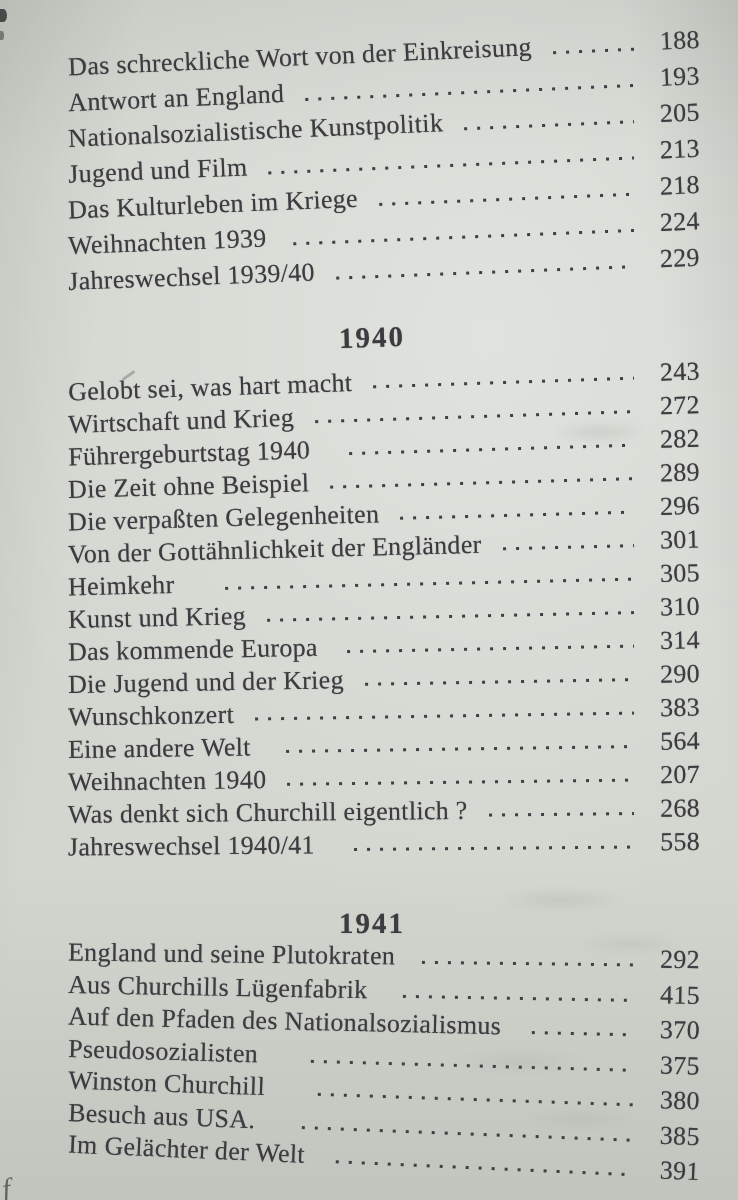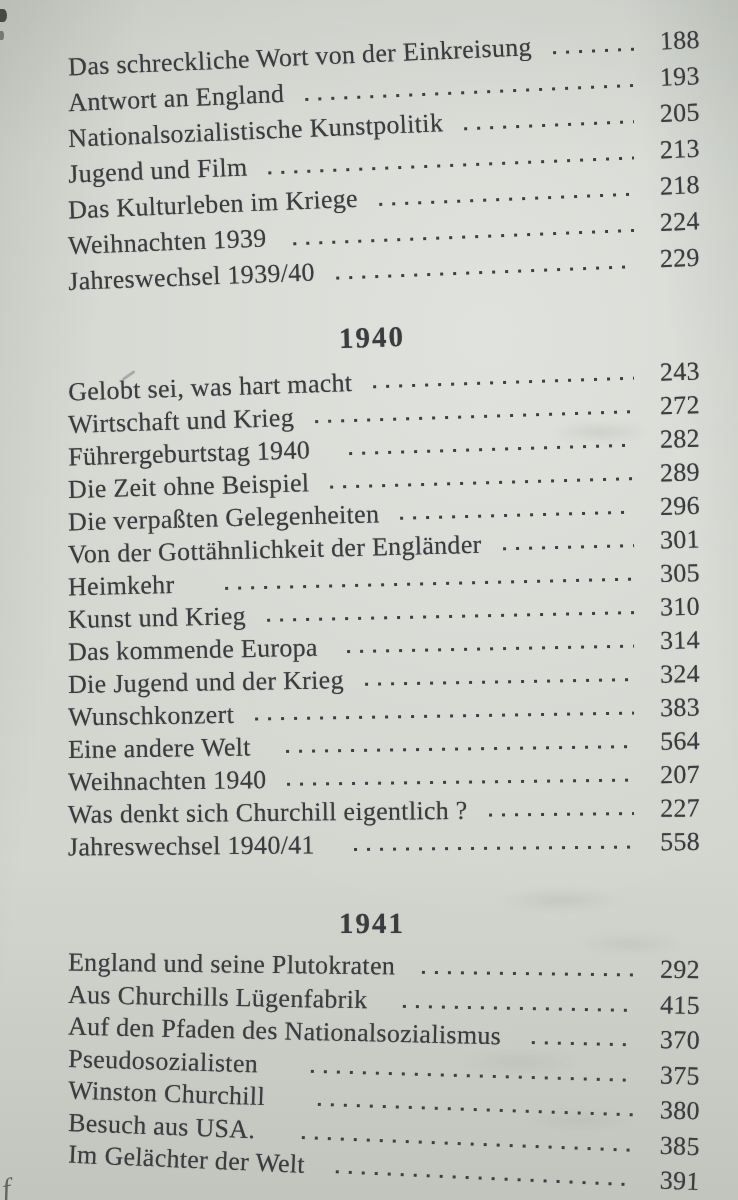--- a/index.html
+++ b/index.html
@@ -52,21 +52,21 @@
   }
   .pagenum{flex:0 0 auto;min-width:52px;text-align:right;font-size:26px;}
   .year-heading{
     margin:0;font-size:29px;font-weight:bold;letter-spacing:2px;
     text-align:center;height:32px;line-height:32px;
     transform:translateX(-12px) rotate(var(--tilt,0deg));
   }
   .h1940{margin-top:32px;}
   .s2{margin-top:13px;}
   .h1941{margin-top:46px;}
-  .s3{margin-top:10px;}
+  .s3{}
   
   .speck-a{position:absolute;left:0;top:9px;width:7px;height:13px;background:#2a2c2b;border-radius:0 70% 70% 0;opacity:.8;}
   .speck-b{position:absolute;left:0;top:31px;width:4px;height:9px;background:#3a3c3a;border-radius:0 70% 70% 0;opacity:.55;}
   .scratch{position:absolute;left:121px;top:374px;width:15px;height:2.5px;background:#6f726c;transform:rotate(-35deg);opacity:.45;border-radius:2px;}
   .pen-mark{
     position:absolute;left:2px;top:1172px;
     font-family:"Liberation Serif","DejaVu Serif",serif;
     font-style:italic;font-size:30px;color:#4a4c49;opacity:.8;
     transform:rotate(-8deg);
   }
@@ -164,41 +164,41 @@
         <span class="pagenum">310</span>
       </div>
       <div class="row" style="--tilt:-1.1deg;--lg:24px">
         <span class="title">Das kommende Europa</span>
         <span class="leader"></span>
         <span class="pagenum">314</span>
       </div>
       <div class="row" style="--tilt:-1.0deg">
         <span class="title">Die Jugend und der Krieg</span>
         <span class="leader"></span>
-        <span class="pagenum">324</span>
+        <span class="pagenum">290</span>
       </div>
       <div class="row" style="--tilt:-0.9deg">
         <span class="title">Wunschkonzert</span>
         <span class="leader"></span>
         <span class="pagenum">383</span>
       </div>
       <div class="row" style="--tilt:-0.8deg;--lg:30px">
         <span class="title">Eine andere Welt</span>
         <span class="leader"></span>
         <span class="pagenum">564</span>
       </div>
       <div class="row" style="--tilt:-0.7deg">
         <span class="title">Weihnachten 1940</span>
         <span class="leader"></span>
         <span class="pagenum">207</span>
       </div>
       <div class="row" style="--tilt:-0.6deg">
         <span class="title">Was denkt sich Churchill eigentlich ?</span>
         <span class="leader"></span>
-        <span class="pagenum">227</span>
+        <span class="pagenum">268</span>
       </div>
       <div class="row" style="--tilt:-0.5deg;--lg:34px">
         <span class="title">Jahreswechsel 1940/41</span>
         <span class="leader"></span>
         <span class="pagenum">558</span>
       </div>
     </div>
 
     <h2 class="year-heading h1941" style="--tilt:-0.2deg">1941</h2>
 

